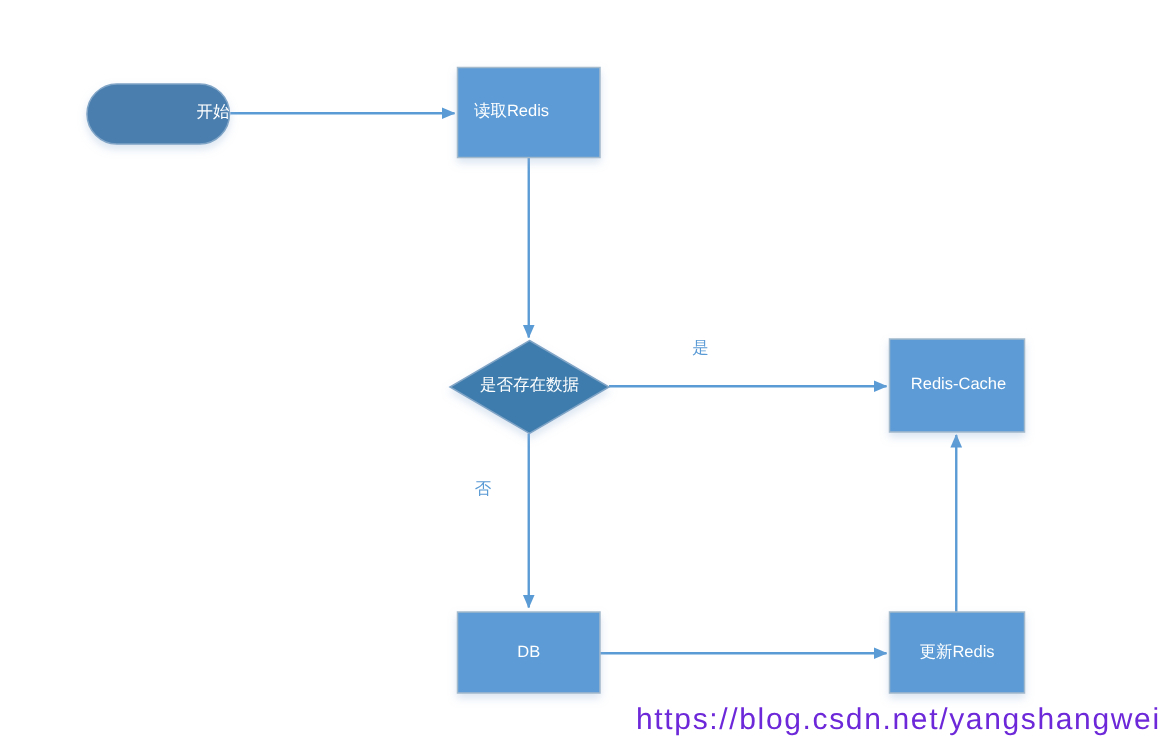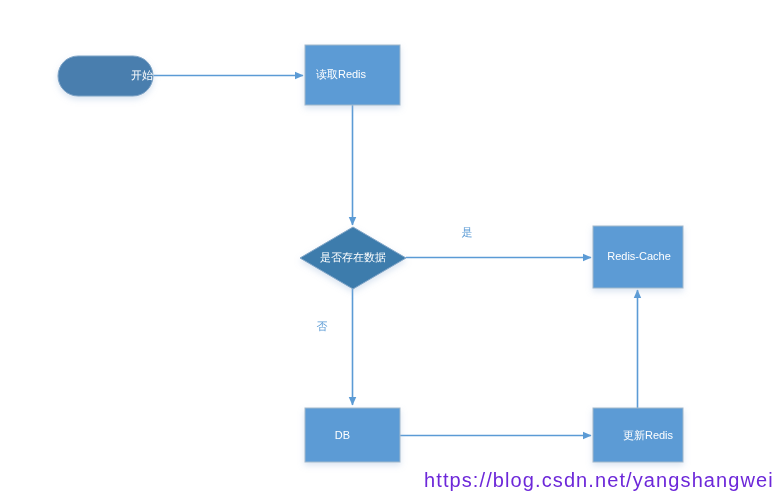--- a/index.html
+++ b/index.html
@@ -100,23 +100,23 @@
   </svg>
 
   <div class="node-label" style="left:58px; top:69px; width:95px;text-align:right;">开始</div>
 
   <div class="node-label" style="left:305px; top:68px; width:72px;">读取Redis</div>
 
   <div class="node-label" style="left:293px; top:251px; width:120px;">是否存在数据</div>
 
   <div class="node-label" style="left:593px; top:250px; width:92px;">Redis-Cache</div>
 
-  <div class="node-label" style="left:295px; top:429px; width:95px;">DB</div>
+  <div class="node-label" style="left:305px; top:429px; width:95px;">DB</div>
 
-  <div class="node-label" style="left:593px; top:429px; width:90px;padding-left:10px;">更新Redis</div>
+  <div class="node-label" style="left:593px; top:429px; width:90px;">更新Redis</div>
 
   <div class="edge-label" style="left:457px; top:226px; width:20px;">是</div>
 
   <div class="edge-label" style="left:312px; top:320px; width:20px;">否</div>
 
   <div class="watermark">https://blog.csdn.net/yangshangwei</div>
 
 </div>
 
 </body></html>

